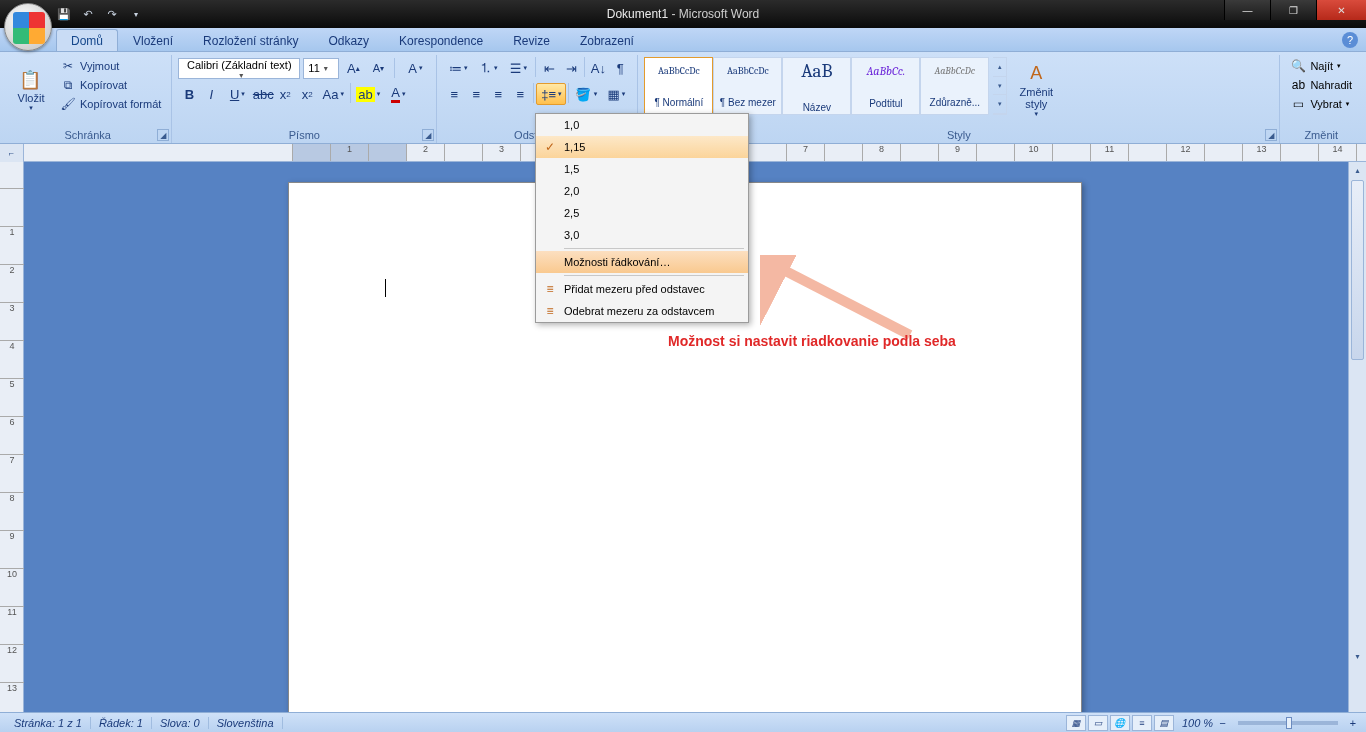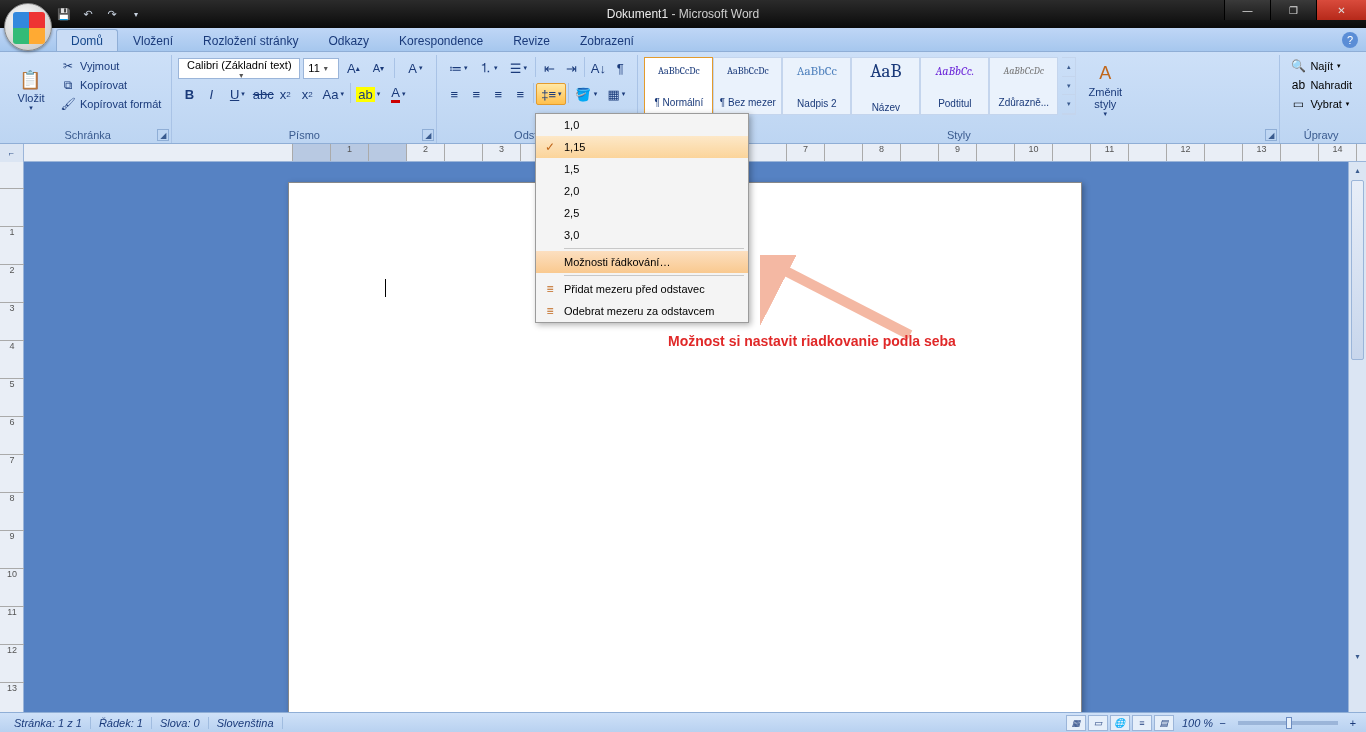--- a/index.html
+++ b/index.html
@@ -245,24 +245,20 @@
       <div class="styles-gal" id="styles-gal">
           <div class="style-item sel">
             <div class="style-prev" style="">AaBbCcDc</div>
             <div class="style-name">¶ Normální</div>
           </div>
           <div class="style-item">
             <div class="style-prev" style="">AaBbCcDc</div>
             <div class="style-name">¶ Bez mezer</div>
           </div>
           <div class="style-item">
-            <div class="style-prev" style="color:#4f81bd;font-size:13px;">AaBbCc</div>
-            <div class="style-name">Nadpis 2</div>
-          </div>
-          <div class="style-item">
             <div class="style-prev" style="font-size:19px;">AaB</div>
             <div class="style-name">Název</div>
           </div>
           <div class="style-item">
             <div class="style-prev" style="color:#6d28d9;font-style:italic;font-size:12px;">AaBbCc.</div>
             <div class="style-name">Podtitul</div>
           </div>
           <div class="style-item">
             <div class="style-prev" style="font-style:italic;color:#777;">AaBbCcDc</div>
             <div class="style-name">Zdůrazně...</div>
@@ -295,21 +291,21 @@
             <span class="ico16">ab</span>
             <span>Nahradit</span>
           </div>
         <div class="smallitem">
             <span class="ico16">▭</span>
             <span>Vybrat</span> 
             <span style="font-size:7px;">▾</span>
           </div>
       </div>
     </div>
-    <div class="group-label">Úpravy</div>
+    <div class="group-label">Změnit</div>
   </div>
 </div>
 
 <div class="dropdown" id="ls-menu">
     <div class="dd-item">
       <span class="dd-icon"></span>
       <span>1,0</span>
     </div>
     <div class="dd-item checked">
       <span class="dd-icon">✓</span>

